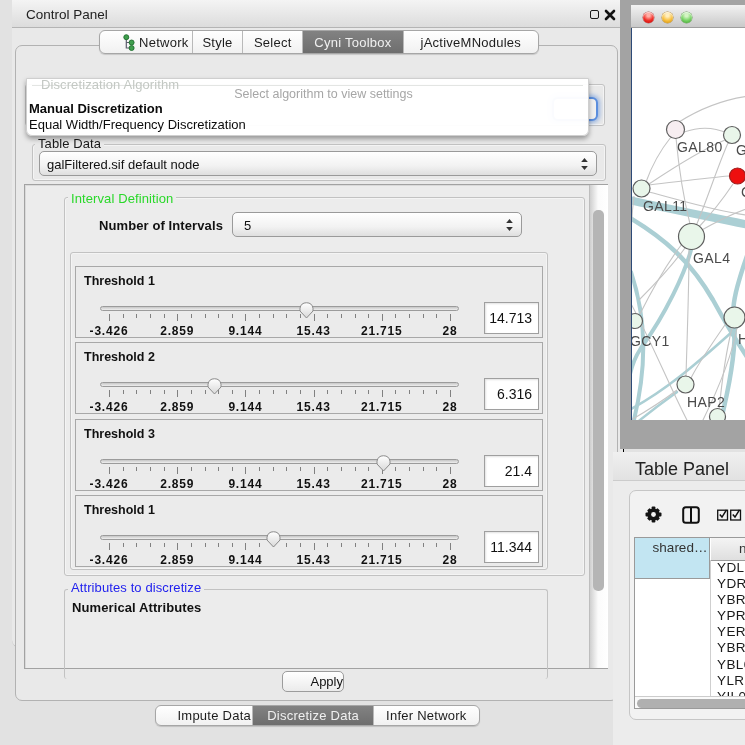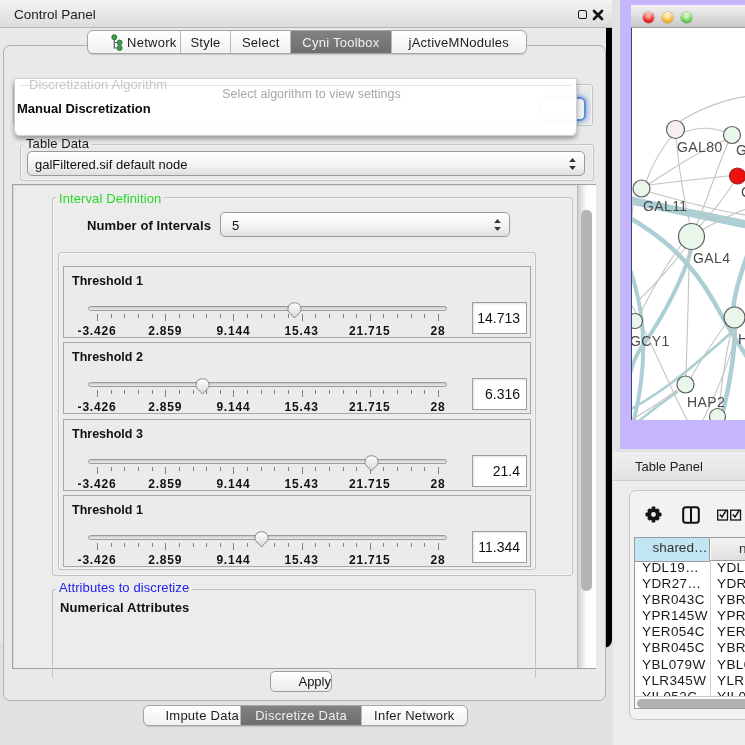--- a/index.html
+++ b/index.html
@@ -1,22 +1,22 @@
 <!DOCTYPE html>
 <html><head>
 <meta charset="utf-8">
 <style>
 * { margin:0; padding:0; box-sizing:border-box; }
 html,body { width:745px; height:745px; overflow:hidden; }
 body { font-family:"Liberation Sans", sans-serif; background:#e2e2e2; position:relative; }
 .abs { position:absolute; }
 
 
-#cpwin { left:0; top:0; width:612px; height:648px; background:#e9e9e9;
-  border-right:6px solid #000000; border-bottom:1px solid #bdbdbd;
+#cpwin { left:12px; top:0; width:612px; height:648px; background:#e9e9e9;
+  border-right:1px solid #000000; border-bottom:1px solid #bdbdbd;
   border-radius:0 0 8px 8px; }
 #cptitle { left:0; top:0; width:612px; height:28px;
   background:linear-gradient(#f4f4f4,#dcdcdc);
   border-bottom:1px solid #b4b4b4; }
 #cptitle .t { position:absolute; left:14px; top:7px; font-size:13.5px; color:#222; }
 #icoFloat { left:578px; top:10px; width:9px; height:9px; border:1.6px solid #1a1a1a; border-radius:2px; }
 
 
 
 .tabstrip { display:flex; background:linear-gradient(#ffffff,#f1f1f1); border:1px solid #a6a6a6;
@@ -75,30 +75,30 @@
   font-size:12.5px; color:#a6a6a6;padding-left:32px; }
 #popup .it1 { position:absolute; left:2px; top:22px; font-size:13px; font-weight:bold; color:#0b0b0b; }
 #popup .it2 { position:absolute; left:2px; top:38px; font-size:13px; color:#0b0b0b; }
 
 
 .btn { position:absolute; background:linear-gradient(#ffffff,#ebebeb);
   border:1px solid #9c9c9c; border-radius:5px; font-size:13px; color:#111;
   text-align:right; }
 
 
-#netwin { left:620px; top:0; width:125px; height:449px; background:#c4b5fd; }
+#netwin { left:620px; top:0; width:125px; height:449px; background:#a3a3a3; }
 #nettitle { left:11px; top:5px; right:0; height:23px;
   background:linear-gradient(#f2f2f2,#c9c9c9); border-bottom:1px solid #9e9e9e; }
 .light { position:absolute; top:6.5px; width:11px; height:11px; border-radius:50%; }
 #netcanvas { left:11px; top:28px; right:0; height:392px; background:#ffffff; overflow:hidden; border-left:1px solid #2e4a77; }
 
 
 #tpbar { left:613px; top:452px; width:132px; height:29px;
   background:linear-gradient(#f0f0f0,#e2e2e2); border-bottom:1px solid #cccccc; }
-#tpbar .t { position:absolute; left:22px; top:7px; font-size:13px; color:#222; }
+#tpbar .t { position:absolute; left:22px; top:7px; font-size:18px; color:#222; }
 #tparea { left:613px; top:481px; width:132px; height:264px; background:#ececec; }
 #tpwin { left:629px; top:490px; width:130px; height:230px; background:#f2f2f2;
   border:1px solid #c6c6c6; border-radius:7px 0 0 7px; }
 .trow { height:16.1px; font-size:13.5px; color:#1a1a1a; white-space:nowrap; letter-spacing:0.4px; }
 </style>
 </head>
 <body>
 
 <div class="abs" id="cpwin">
   <div class="abs" id="cptitle">
@@ -354,20 +354,21 @@
     <div class="seg" style="width:97px;">Impute Data</div>
     <div class="seg sel" style="width:121px;">Discretize Data</div>
     <div class="seg" style="width:107px;">Infer Network</div>
   </div>
 
   <div class="abs" id="popup">
     <div style="position:absolute; left:5px; right:5px; top:6px; height:1px; background:#e3e5e3;"></div>
       <span class="ghost">Discretization Algorithm</span>
     <span class="hint">Select algorithm to view settings</span>
     <span class="it1">Manual Discretization</span>
+    <span class="it2">Equal Width/Frequency Discretization</span>
   </div>
 </div>
 
 <div class="abs" id="netwin">
   <div class="abs" id="nettitle">
     <div class="light" style="left:12px; background:radial-gradient(circle at 50% 30%, #ffb0a8 15%, #f03028 55%, #c00000); box-shadow:inset 0 1px 1px rgba(255,255,255,0.7), 0 0 0 0.5px #b06060;"></div>
     <div class="light" style="left:31px; background:radial-gradient(circle at 50% 30%, #ffeebe 15%, #f8c040 55%, #cc8800); box-shadow:inset 0 1px 1px rgba(255,255,255,0.7), 0 0 0 0.5px #b08a40;"></div>
     <div class="light" style="left:50px; background:radial-gradient(circle at 50% 30%, #d4f4c4 15%, #78d465 55%, #3a9a2a); box-shadow:inset 0 1px 1px rgba(255,255,255,0.7), 0 0 0 0.5px #6a9a5a;"></div>
   </div>
   <div class="abs" id="netcanvas">
@@ -450,34 +451,23 @@
     <line x1="9" y1="1.5" x2="9" y2="16.5" stroke="#111" stroke-width="2"></line>
   </svg>
   <svg style="position:absolute; left:87px; top:17px;" width="25" height="13" viewBox="0 0 25 13">
     <rect x="0.7" y="2.2" width="9.8" height="9.8" fill="none" stroke="#111" stroke-width="1.3"></rect>
     <path d="M2.8 6.5 l2.2 2.6 L9.5 1.8" stroke="#111" stroke-width="1.5" fill="none"></path>
     <rect x="13.7" y="2.2" width="9.8" height="9.8" fill="none" stroke="#111" stroke-width="1.3"></rect>
     <path d="M15.8 6.5 l2.2 2.6 L22.5 1.8" stroke="#111" stroke-width="1.5" fill="none"></path>
   </svg>
 
   <div class="abs" style="left:4px; top:46px; width:126px; height:172px; background:#ffffff; border:1px solid #9a9a9a; border-right:none; overflow:hidden;">
-    <div class="abs" style="left:0; top:0; width:75px; height:24px; background:#c2e5f2; border-right:1px solid #9a9a9a; border-bottom:1px solid #9a9a9a; font-size:13.5px; color:#333; text-align:center; line-height:20px; padding-left:16px;">shared…</div>
+    <div class="abs" style="left:0; top:0; width:75px; height:41px; background:#c2e5f2; border-right:1px solid #9a9a9a; border-bottom:1px solid #9a9a9a; font-size:13.5px; color:#333; text-align:center; line-height:20px; padding-left:16px;">shared…</div>
     <div class="abs" style="left:76px; top:0; width:60px; height:23px; background:linear-gradient(#f4f4f4,#dfdfdf); border-bottom:1px solid #9a9a9a; font-size:13.5px; color:#333; padding-left:28px; line-height:22px;">na</div>
     <div class="abs" style="left:0; top:22px; width:126px; height:136px; overflow:hidden;">
-      <div style="position:absolute; left:7px; top:0;">
-        <div class="trow">YDL19…</div>
-          <div class="trow">YDR27…</div>
-          <div class="trow">YBR043C</div>
-        <div class="trow">YPR145W</div>
-          <div class="trow">YER054C</div>
-          <div class="trow">YBR045C</div>
-        <div class="trow">YBL079W</div>
-          <div class="trow">YLR345W</div>
-          <div class="trow">YIL052C</div>
-      </div>
       <div style="position:absolute; left:82px; top:0;">
         <div class="trow">YDL1</div>
           <div class="trow">YDR2</div>
           <div class="trow">YBR0</div>
         <div class="trow">YPR1</div>
           <div class="trow">YER0</div>
           <div class="trow">YBR0</div>
         <div class="trow">YBL0</div>
           <div class="trow">YLR3</div>
           <div class="trow">YIL0</div>

